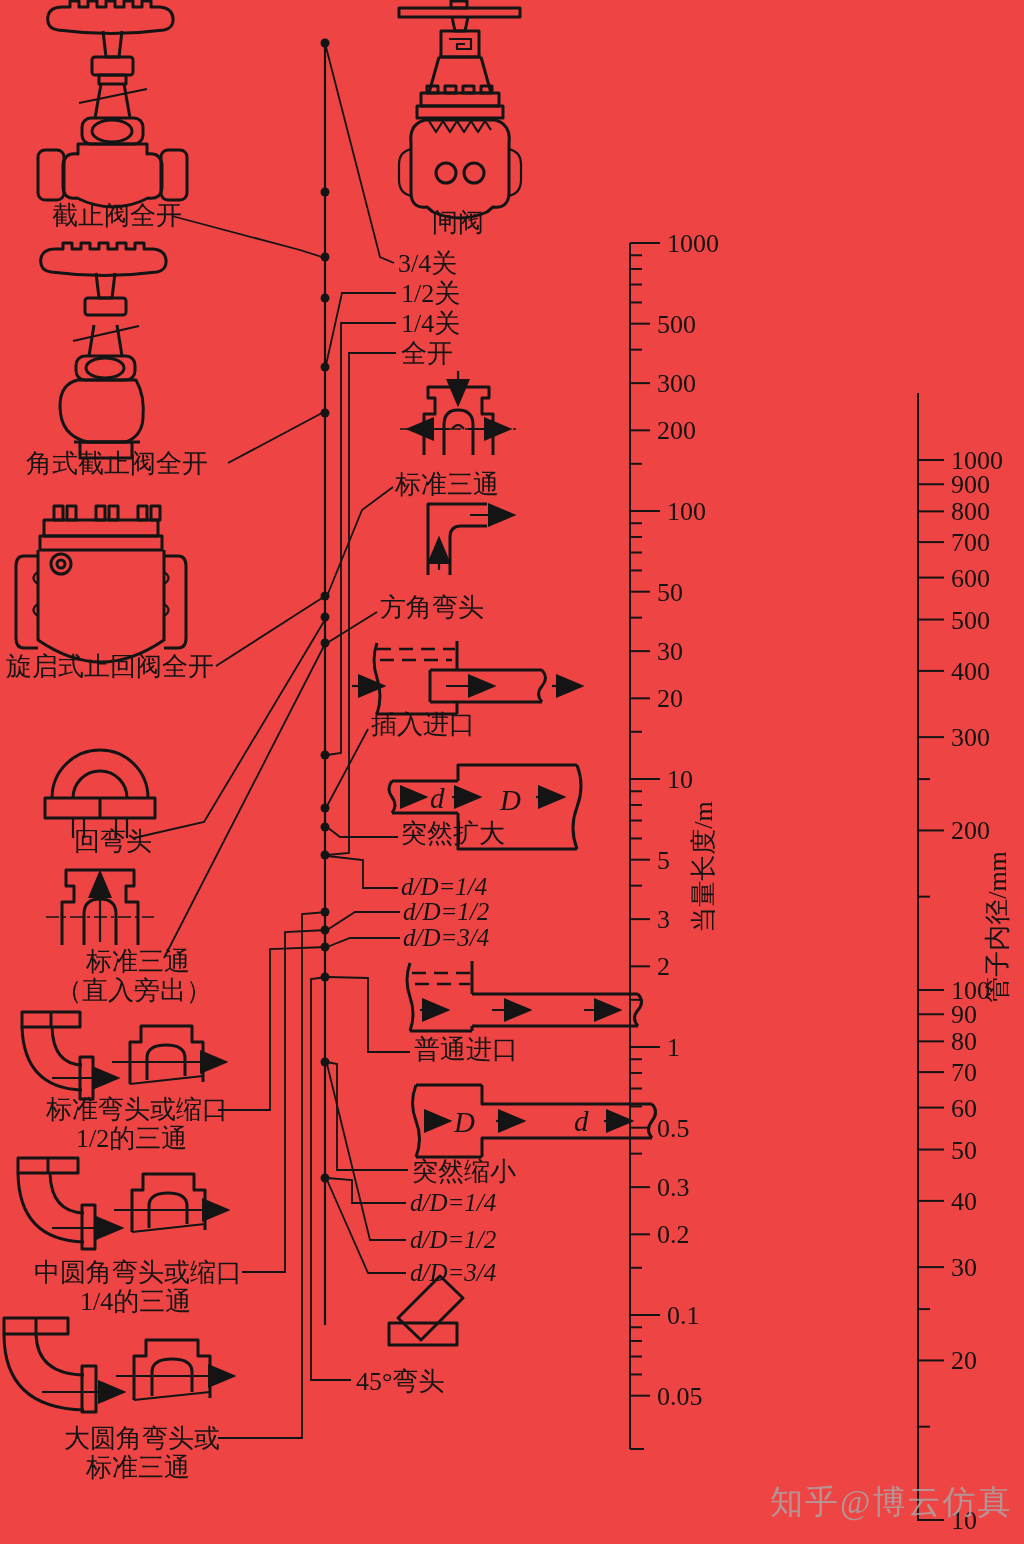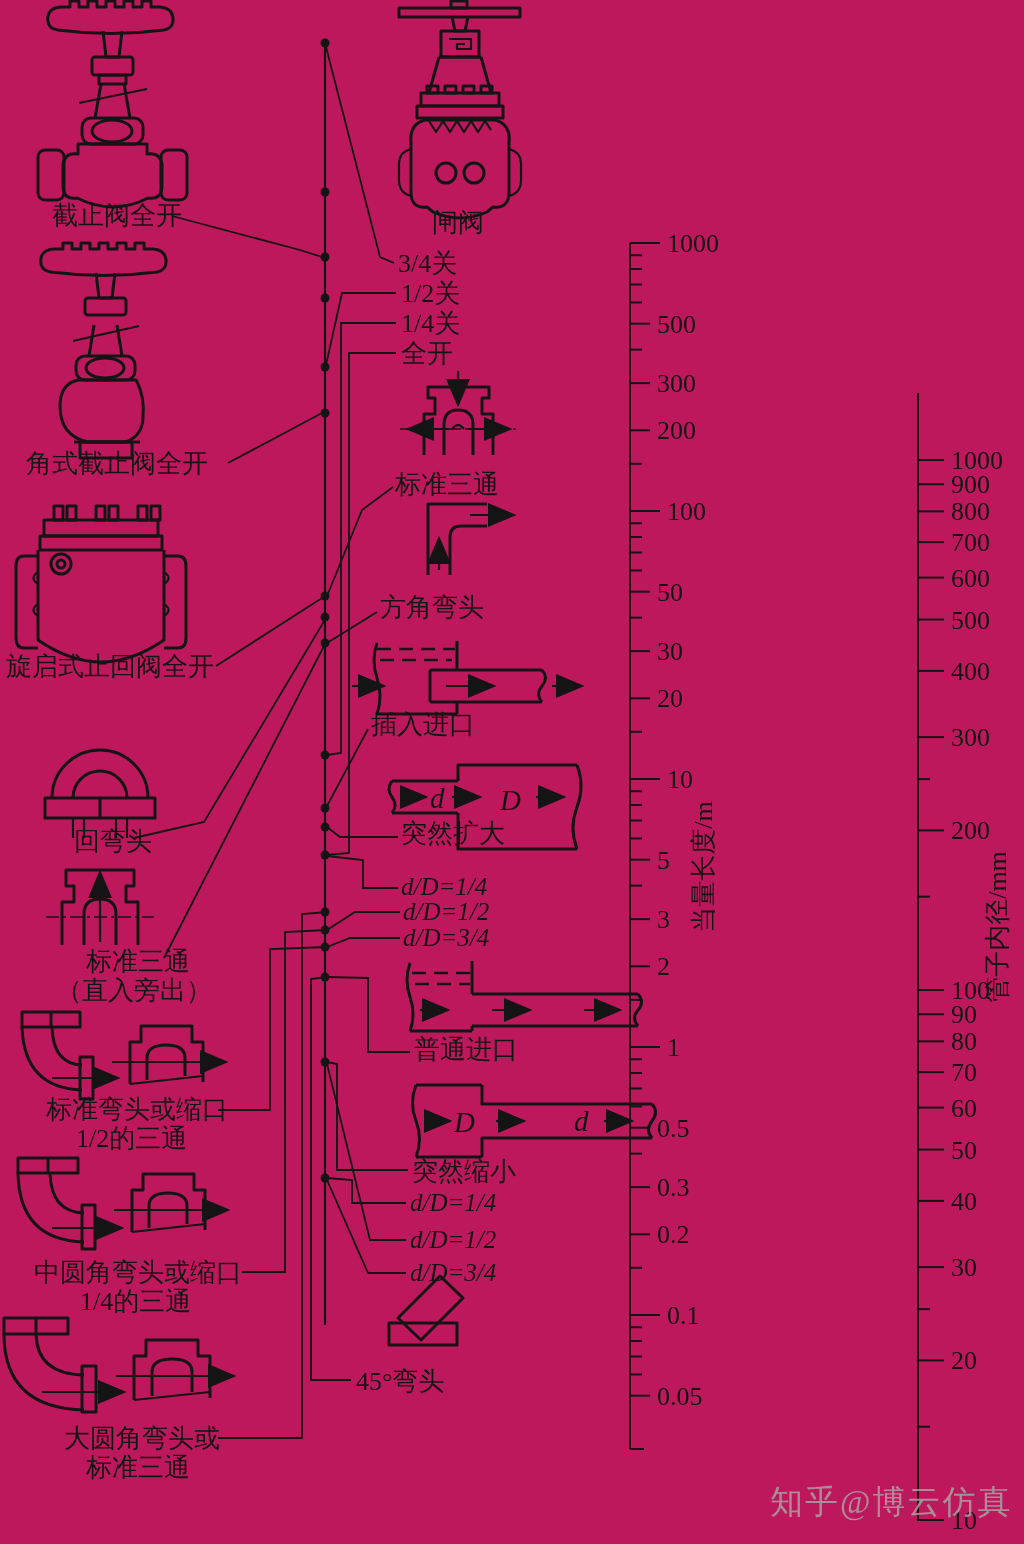--- a/index.html
+++ b/index.html
@@ -1,16 +1,16 @@
 <!DOCTYPE html>
 <html><head>
 <meta charset="utf-8">
 <style>
   html,body{margin:0;padding:0;background:#ffffff;}
-  .page{position:relative;width:1024px;height:1544px;background:#be185d;overflow:hidden;text-align:center;}
+  .page{position:relative;width:1024px;height:1544px;background:#ef4444;overflow:hidden;text-align:center;}
   svg text{font-family:"Liberation Serif","DejaVu Serif",serif;fill:#141414;}
   .lbl{font-size:26px;}
   .ital{font-style:italic;font-size:25px;}
   .pipechar{font-style:italic;font-size:29px;}
   .tick{font-size:26px;}
   .axtitle{font-size:26px;}
   .wm{font-size:33px;fill:#a9a9a9;opacity:.8;letter-spacing:2px;}
   .ic{stroke:#141414;stroke-width:3;fill:none;stroke-linejoin:round;}
   .ic2{stroke:#141414;stroke-width:2.2;fill:none;stroke-linejoin:round;}
   .cn{stroke:#141414;stroke-width:1.8;fill:none;}

